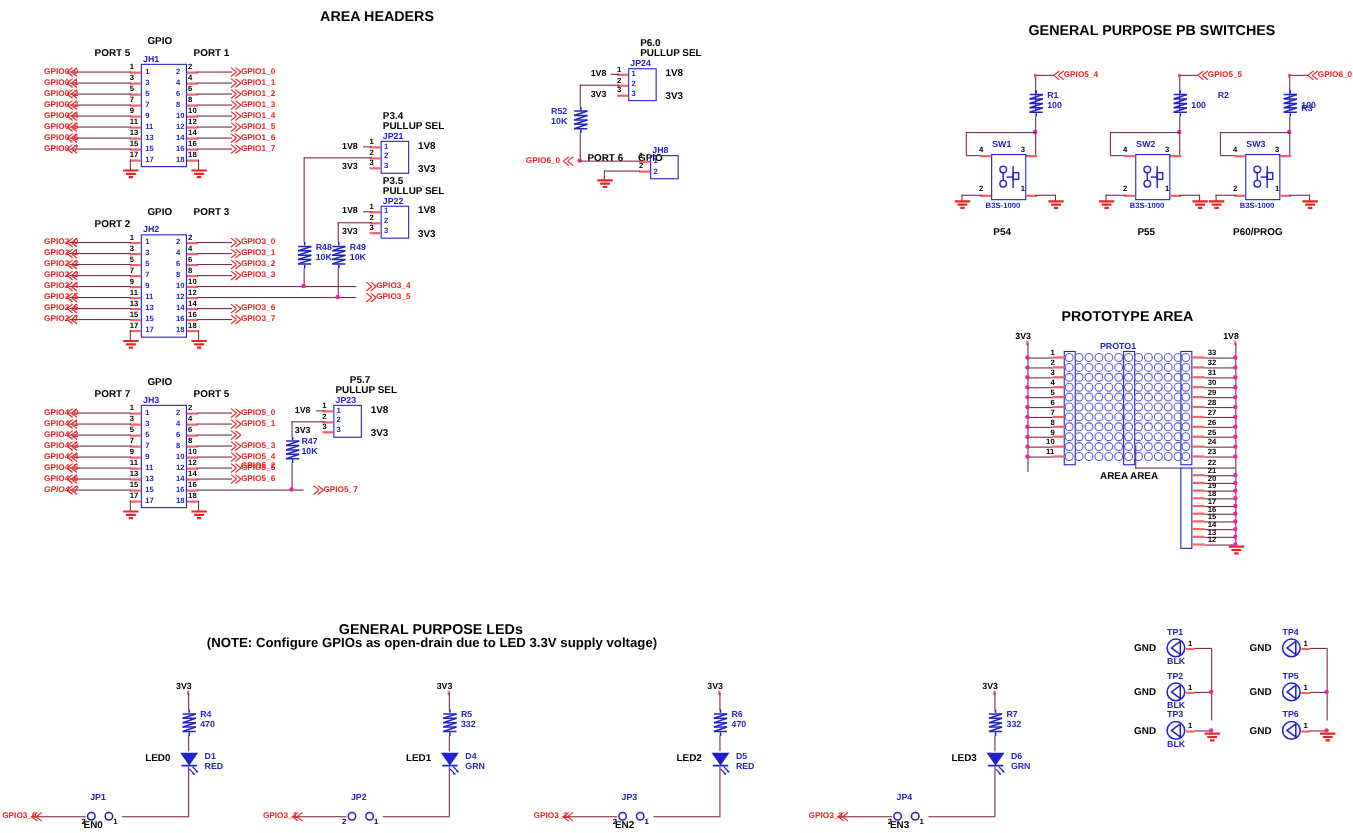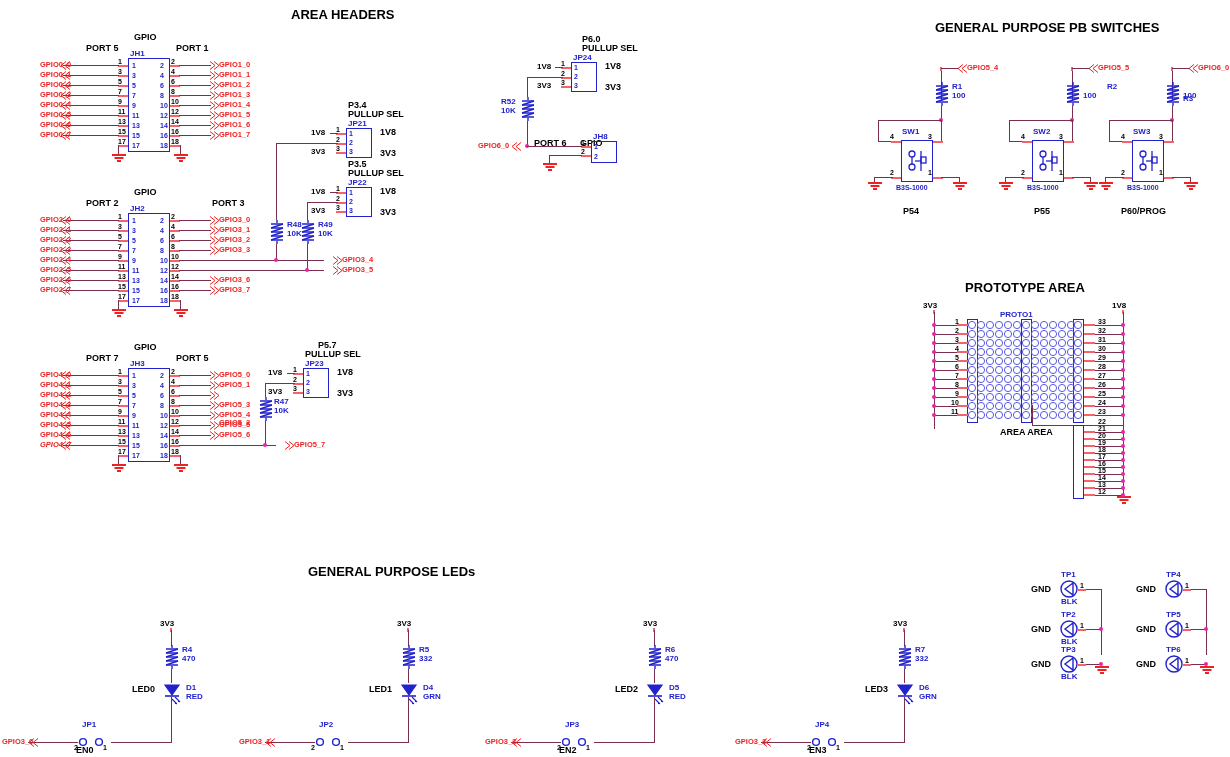--- a/index.html
+++ b/index.html
@@ -25,20 +25,21 @@
 </style>
 </head>
 <body>
 
 <div id="sheet">
 
   <div class="t title" style="left:291px;top:8px;">AREA HEADERS</div>
   <div class="t title" style="left:935px;top:21px;">GENERAL PURPOSE PB SWITCHES</div>
   <div class="t title" style="left:965px;top:281px;">PROTOTYPE AREA</div>
   <div class="t title" style="left:308px;top:565px;">GENERAL PURPOSE LEDs</div>
+  <div class="t note" style="left:188px;top:578px;">(NOTE: Configure GPIOs as open-drain due to LED 3.3V supply voltage)</div>
 
   <div>
     <div class="t blk" style="left:86px;top:44px;">PORT 5</div>
     <div class="t blk" style="left:134px;top:33px;">GPIO</div>
     <div class="t blk" style="left:176px;top:44px;">PORT 1</div>
     <div class="t bluelbl" style="left:130px;top:50px;">JH1</div>
     <div class="box" style="left:128px;top:58px;width:42px;height:94px;"></div>
 
     <div>
 
@@ -202,21 +203,21 @@
       <div class="t pinno-b" style="left:160px;top:142px;">18</div>
       <svg width="18" height="10" style="left:172px;top:154px;">
         <path d="M2,1 H16 M4.5,4 H13.5 M7,7 H11" stroke="#ee2222" stroke-width="2" fill="none"></path>
       </svg>
     </div>
   </div>
 
   <div>
     <div class="t blk" style="left:86px;top:199px;">PORT 2</div>
     <div class="t blk" style="left:134px;top:188px;">GPIO</div>
-    <div class="t blk" style="left:176px;top:199px;margin-left:36px;">PORT 3</div>
+    <div class="t blk" style="left:176px;top:188px;">PORT 3</div>
     <div class="t bluelbl" style="left:130px;top:205px;">JH2</div>
     <div class="box" style="left:128px;top:213px;width:42px;height:94px;"></div>
 
     <div>
       <div class="rw" style="left:118px;top:219.5px;width:10px;height:2px;"></div>
       <div class="w wh" style="left:63px;top:220px;width:56px;"></div>
       <div class="t redlbl" style="left:40px;top:216px;">GPIO2_0</div>
       <svg width="12" height="9" style="left:61px;top:216px;">
           <path d="M0,4.5 L5,0.5 M0,4.5 L5,8.5 M4,4.5 L9,0.5 M4,4.5 L9,8.5" stroke="#ee2222" fill="none" stroke-width="1"></path>
         </svg>

